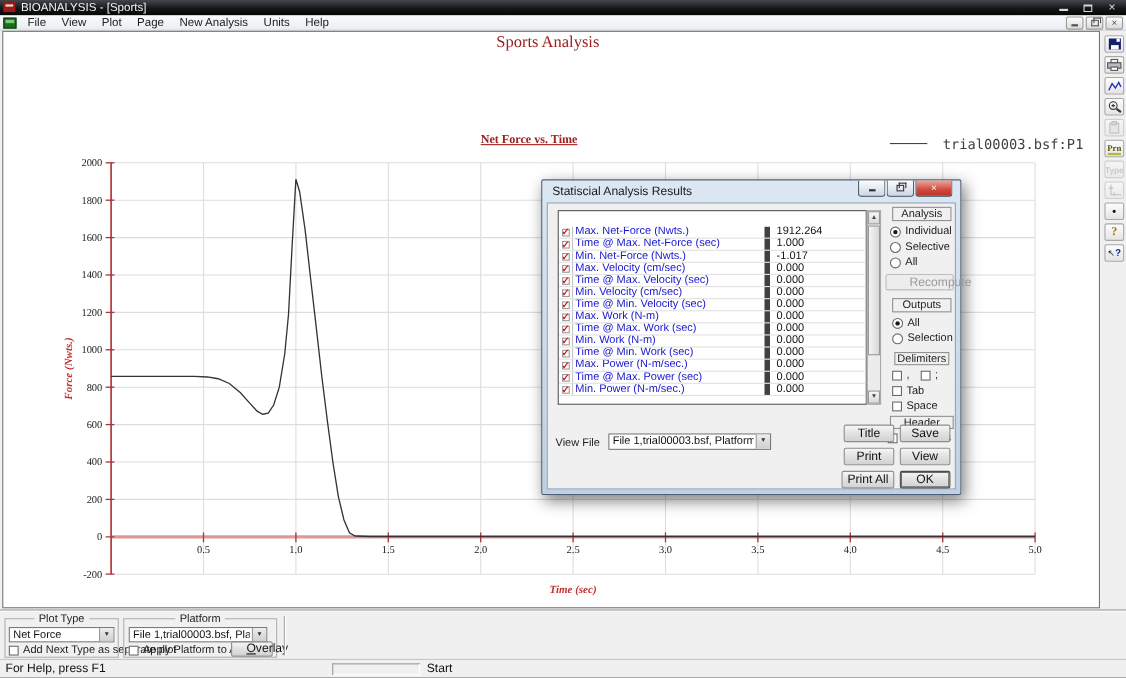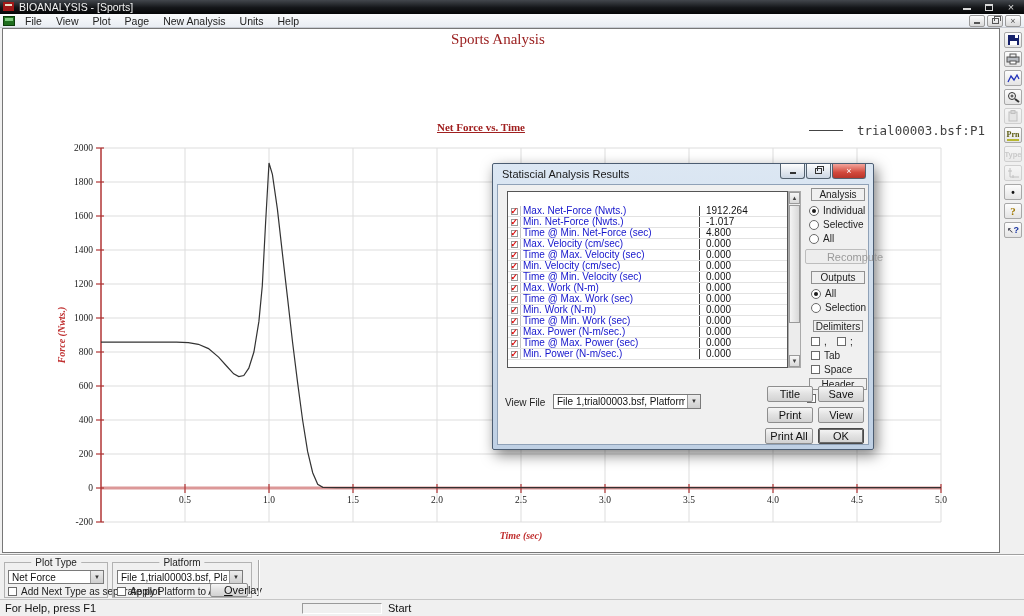--- a/index.html
+++ b/index.html
@@ -76,21 +76,21 @@
   .dlg-client { position:absolute; left:4px; top:20px; right:4px; bottom:4px; background:#f0f0f0; border:1px solid #8fa1b7; }
 
   .ptable { position:absolute; left:14px; top:27px; width:281px; height:177px; background:#fff; border:1px solid #555; }
   .ptable-head { display:flex; height:13px; border-bottom:1px solid #555; font-weight:bold; font-size:10px; line-height:12px; }
   .ptable-head .h0 { width:13px; border-right:1px solid #555; }
   .ptable-head .h1 { width:179px; text-align:center; border-right:1px solid #555; }
   .ptable-head .h2 { flex:1; text-align:center; }
   .ptable-body { position:absolute; left:0; top:14px; right:0; bottom:0; overflow:hidden; }
   .trow { display:flex; height:11px; border-bottom:1px solid #e2e2e2; font-size:10px; line-height:10px; }
   .trow .c0 { width:13px; border-right:1px solid #c4c4c4; display:flex; align-items:center; justify-content:center; }
-  .trow .c1 { width:179px; border-right:1px solid #404040; color:#1515cc; padding-left:2px; white-space:nowrap; overflow:hidden; }
+  .trow .c1 { width:179px; border-right:5px solid #404040; color:#1515cc; padding-left:2px; white-space:nowrap; overflow:hidden; }
   .trow .c2 { flex:1; color:#111; padding-left:6px; }
   .cbx { position:relative; width:7px; height:7px; border:1px solid #999; background:#fff; }
   .cbx::after { content:"✓"; position:absolute; left:-1px; top:-3px; font-size:9px; color:#d11; font-weight:bold; }
 
   .vsb { position:absolute; left:295px; top:27px; width:13px; height:177px; background:#ececec; border:1px solid #aaa; }
   .vsb-arrow { position:absolute; left:0; width:11px; height:12px; background:linear-gradient(#f7f7f7,#d9d9d9);
     border:1px solid #9a9a9a; font-size:6px; color:#444; text-align:center; line-height:10px; }
   .vsb-thumb { position:absolute; left:0; top:13px; width:11px; height:118px; background:linear-gradient(90deg,#f4f4f4,#d8d8d8); border:1px solid #999; }
 
   .grp-label { position:absolute; border:1px solid #919191; background:#f0f0f0; font-size:10px;
@@ -334,29 +334,29 @@
             <span class="c0">
               <span class="cbx"></span>
             </span>
             <span class="c1">Max. Net-Force (Nwts.)</span>
             <span class="c2">1912.264</span>
           </div>
           <div class="trow">
             <span class="c0">
               <span class="cbx"></span>
             </span>
+            <span class="c1">Time @ Max. Net-Force (sec)</span>
+            <span class="c2">1.000</span>
+          </div>
+          <div class="trow">
+            <span class="c0">
+              <span class="cbx"></span>
+            </span>
             <span class="c1">Min. Net-Force (Nwts.)</span>
             <span class="c2">-1.017</span>
-          </div>
-          <div class="trow">
-            <span class="c0">
-              <span class="cbx"></span>
-            </span>
-            <span class="c1">Time @ Min. Net-Force (sec)</span>
-            <span class="c2">4.800</span>
           </div>
           <div class="trow">
             <span class="c0">
               <span class="cbx"></span>
             </span>
             <span class="c1">Max. Velocity (cm/sec)</span>
             <span class="c2">0.000</span>
           </div>
           <div class="trow">
             <span class="c0">

